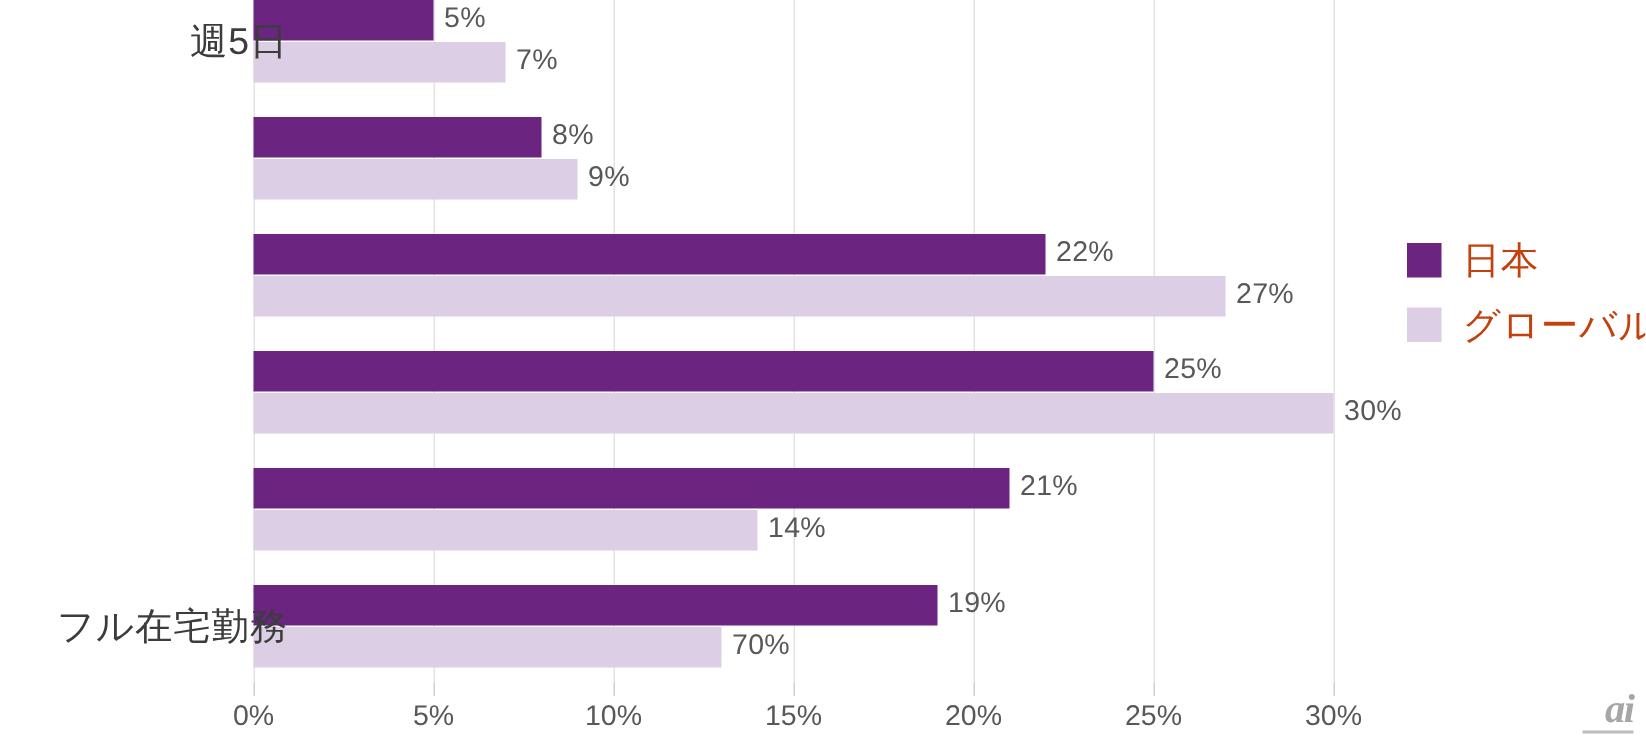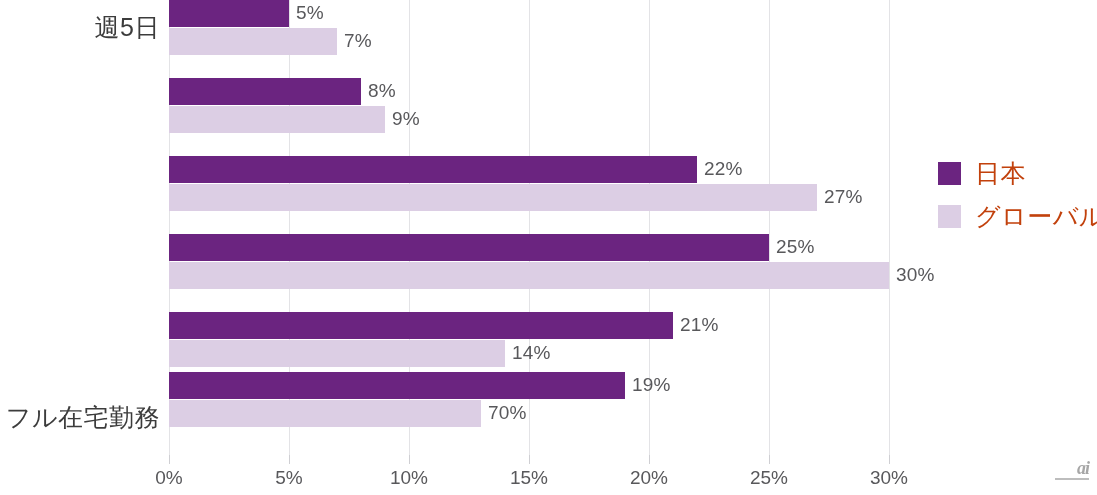--- a/index.html
+++ b/index.html
@@ -73,20 +73,21 @@
     color: #3c3c3c;
     white-space: nowrap;
     letter-spacing: .5px;
   }
   #cat-label-col {
     position: absolute;
     left: 0px;
     top: 0px;
     width: 160px;
     height: 455px;
+    padding-left: 32px;
   }
 
   
   #x-axis {
     position: absolute;
     left: 169px;
     top: 455px;
     width: 720px;
     height: 40px;
   }
@@ -135,21 +136,21 @@
     position: absolute;
     right: 8px;
     bottom: 6px;
     width: 46px;
     height: 30px;
   }
   #watermark .ai-glyph {
     font-family: "Liberation Serif", "DejaVu Serif", serif;
     font-style: italic;
     font-weight: 700;
-    font-size: 18px;
+    font-size: 27px;
     color: #a6a6a6;
     line-height: 1;
     letter-spacing: -1px;
     text-align: right;
     display: block;
   }
   #watermark .ai-rule {
     display: block;
     margin-top: 1px;
     height: 2px;
@@ -197,21 +198,21 @@
           <div class="bar-label japan" style="left: 607px;">25%</div>
           <div class="bar global" style="width: 720px; background: rgb(220, 206, 228);"></div>
           <div class="bar-label global" style="left: 727px;">30%</div>
         </div>
         <div class="cat-row" style="top: 312px;">
           <div class="bar japan" style="width: 504px; background: rgb(107, 36, 128);"></div>
           <div class="bar-label japan" style="left: 511px;">21%</div>
           <div class="bar global" style="width: 336px; background: rgb(220, 206, 228);"></div>
           <div class="bar-label global" style="left: 343px;">14%</div>
         </div>
-        <div class="cat-row" style="top: 372px;">
+        <div class="cat-row" style="top: 390px;">
           <div class="bar japan" style="width: 456px; background: rgb(107, 36, 128);"></div>
           <div class="bar-label japan" style="left: 463px;">19%</div>
           <div class="bar global" style="width: 312px; background: rgb(220, 206, 228);"></div>
           <div class="bar-label global" style="left: 319px;">70%</div>
         </div>
       </div>
   </div>
 
   <div id="cat-label-col">
       <div class="cat-label" style="top: 11px;">週5日</div>

